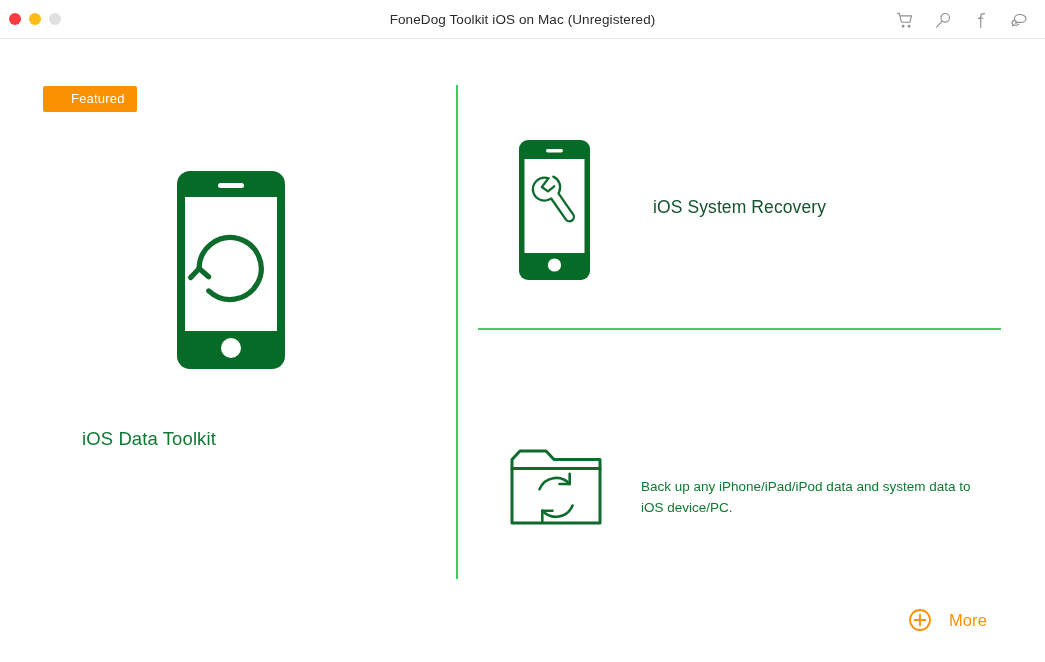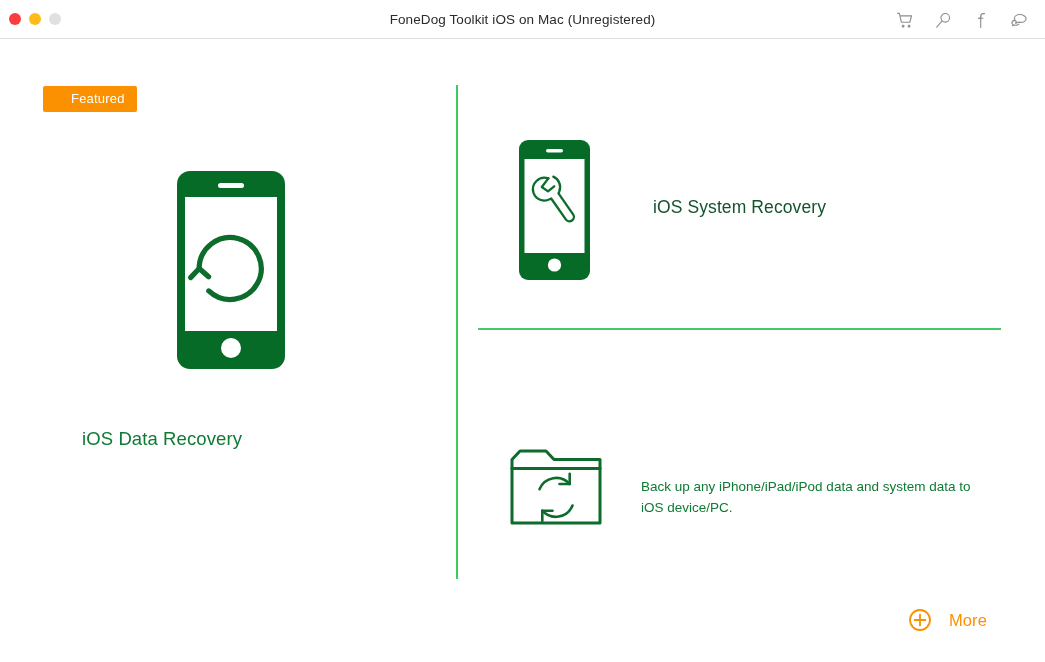--- a/index.html
+++ b/index.html
@@ -260,21 +260,21 @@
         <rect x="41" y="12" width="26" height="5" rx="2.5" fill="#ffffff"></rect>
         <circle cx="54" cy="177" r="10" fill="#ffffff"></circle>
         <g fill="none" stroke="#0d6b2c" stroke-width="5.2" stroke-linecap="round">
           <path d="M22.2 97.5a31 31 0 1 1 9.6 22.4"></path>
           <path d="M22.2 97.5 13.6 106.6"></path>
           <path d="M22.2 97.5 31.6 105.8"></path>
         </g>
       </svg>
     </div>
 
-    <div class="hero-title">iOS Data Recovery</div>
+    <div class="hero-title">iOS Data Toolkit</div>
   </div>
 
   <div class="side-card top">
 
     <div class="side-icon-top">
       <svg width="71" height="140" viewBox="0 0 71 140">
         <rect x="0" y="0" width="71" height="140" rx="9" ry="9" fill="#076b28"></rect>
         <rect x="5.5" y="19" width="60" height="94" fill="#ffffff"></rect>
         <rect x="27" y="9" width="17" height="3.6" rx="1.8" fill="#ffffff"></rect>
         <circle cx="35.5" cy="125" r="6.6" fill="#ffffff"></circle>

